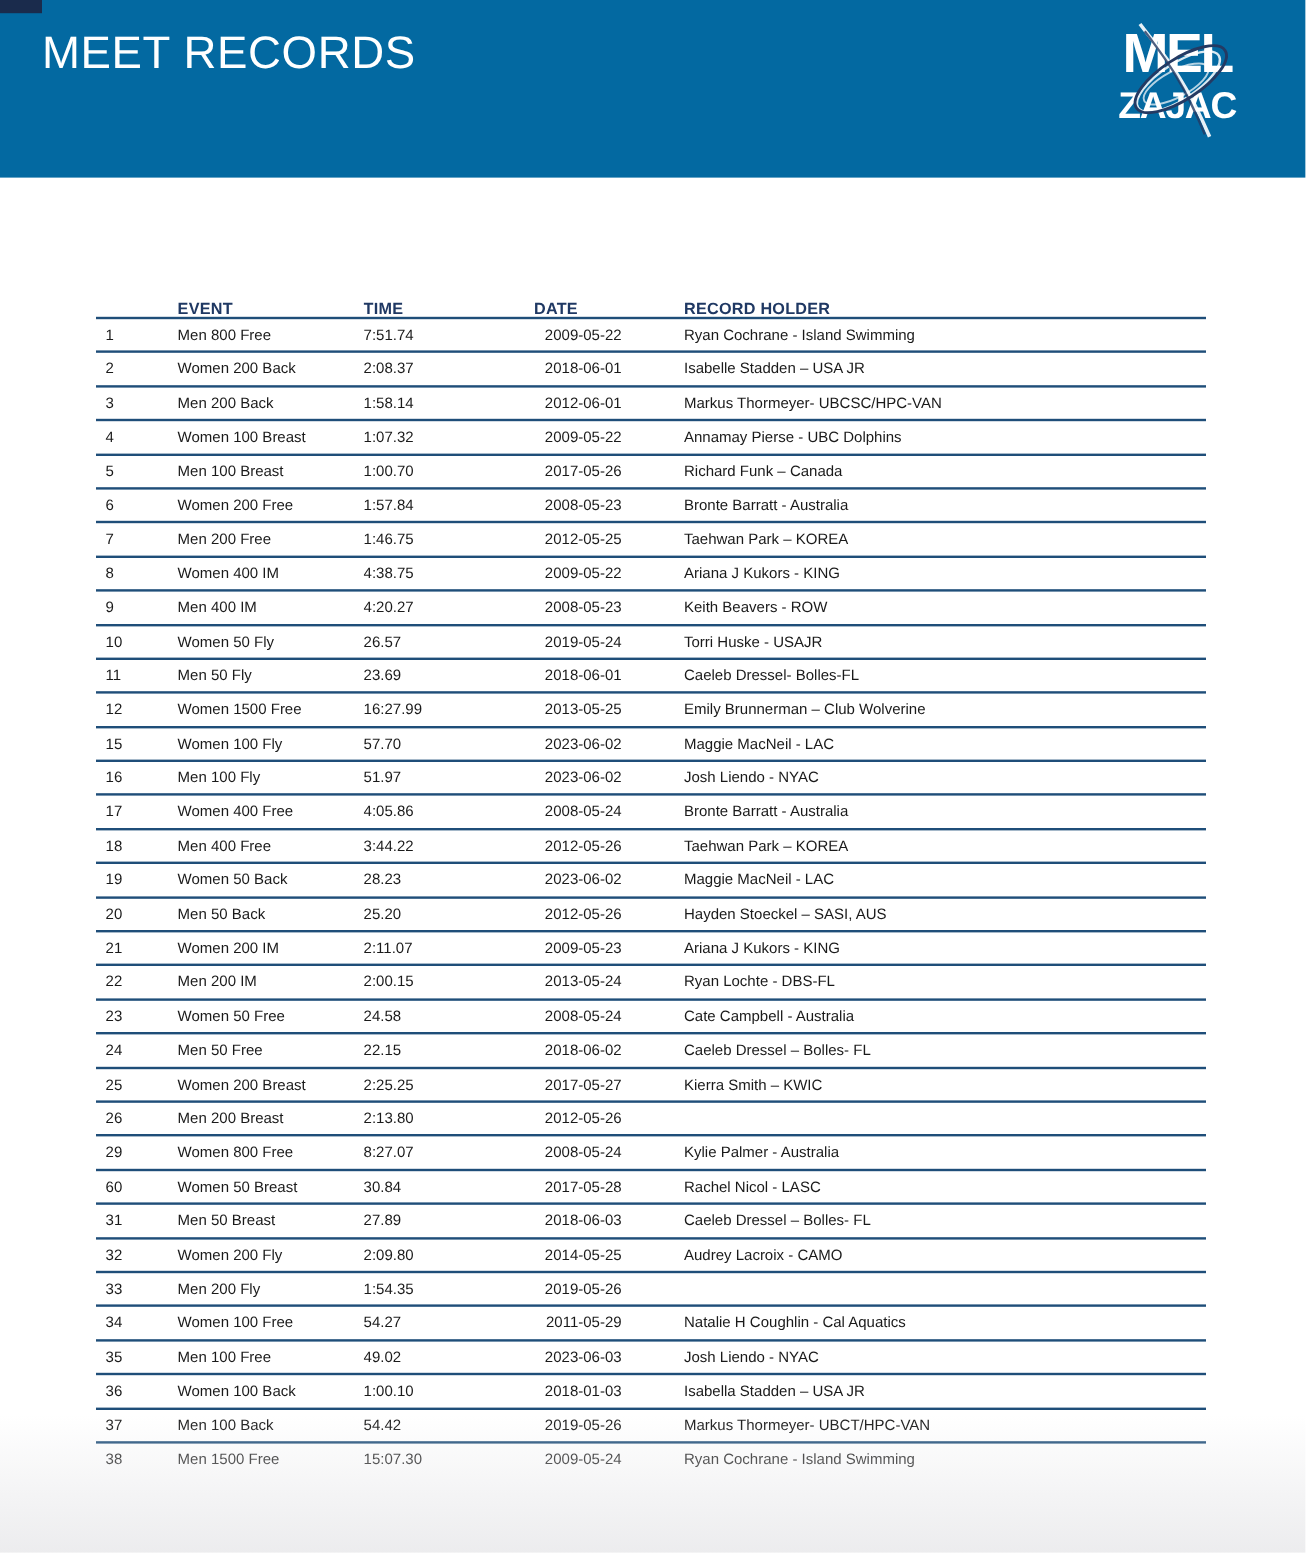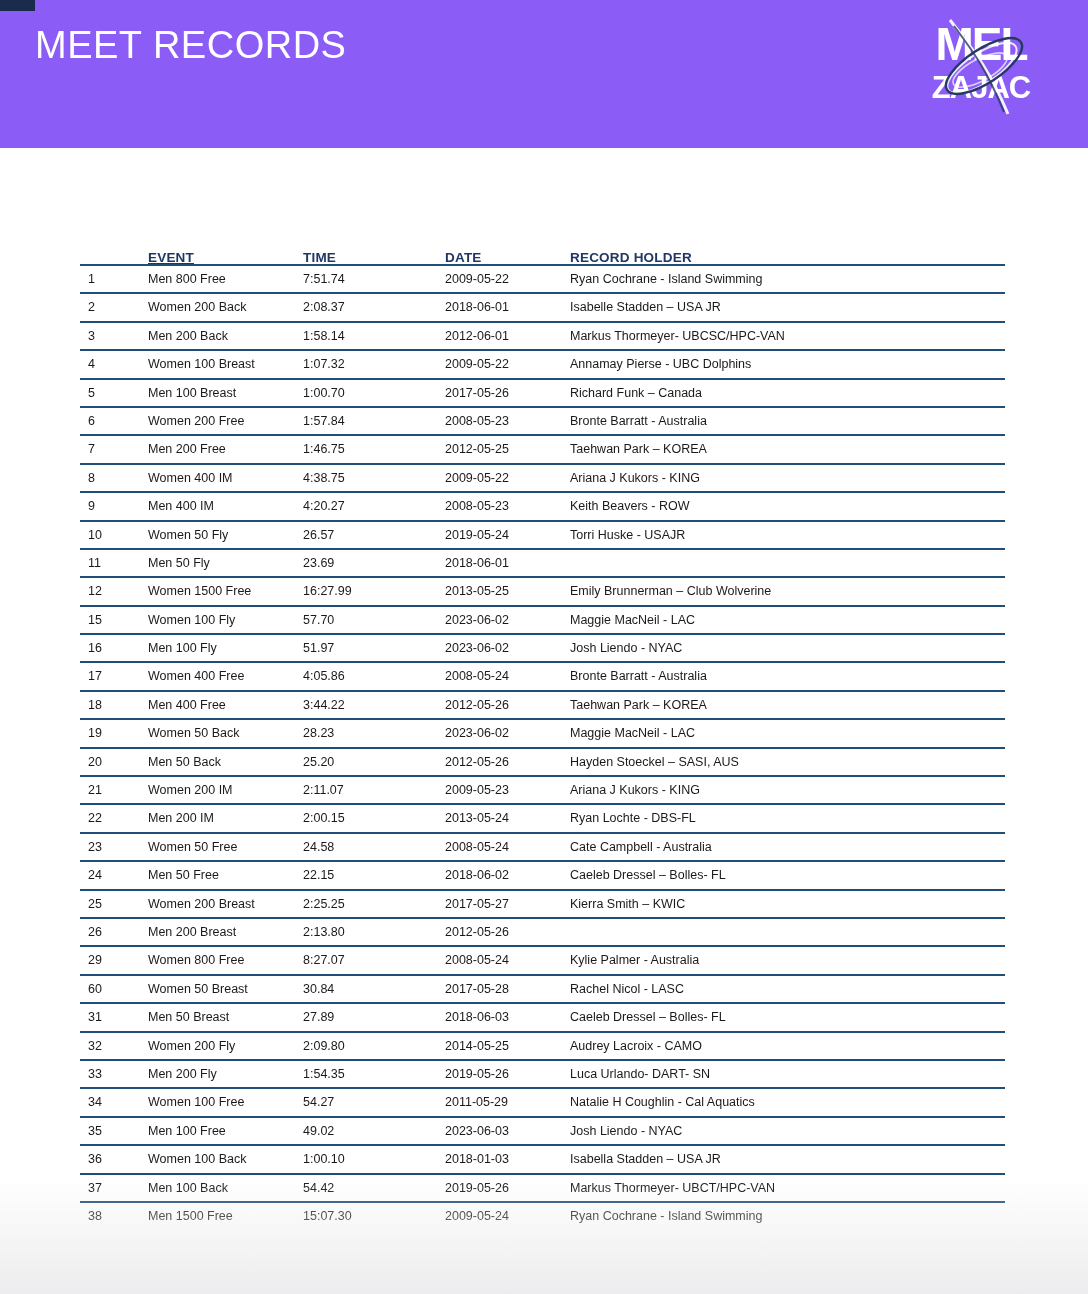--- a/index.html
+++ b/index.html
@@ -7,21 +7,21 @@
   body {
     font-family:"Liberation Sans","DejaVu Sans",sans-serif;
     background:#ffffff;
     position:relative;
     overflow:hidden;
   }
   
   .banner {
     position:absolute; top:0; left:0;
     width:1088px; height:148px;
-    background:#8b5cf6;
+    background:#0369a1;
   }
   .banner-corner {
     position:absolute; top:0; left:0;
     width:35px; height:11px;
     background:#1a2b4c;
   }
   .page-title {
     position:absolute; left:35px; top:24px;
     color:#ffffff;
     font-size:38px;
@@ -44,33 +44,33 @@
     grid-template-columns:66px 157px 142px 125px 435px;
   }
   .thead {
     height:22px;
     border-bottom:2px solid #1f4e79;
     color:#1f3863;
     font-size:13.5px;
     font-weight:700;
     letter-spacing:0.2px;
   }
-  .thead .h-event { padding-left:2px;text-decoration:underline; }
+  .thead .h-event { padding-left:2px; }
   .thead .h-date { text-align:left; padding-right:52px; }
   .trow {
     height:28.4px;
     border-bottom:2px solid #1f4e79;
     font-size:12.5px;
     line-height:14px;
   }
   .trow.last { border-bottom:none; }
   .cell { padding-top:6px; white-space:nowrap; overflow:hidden; }
   .c-num { padding-left:8px; }
   .c-event { padding-left:2px; }
-  .c-date { text-align:left; padding-right:52px; }
+  .c-date { text-align:right; padding-right:52px; }
   
   .footer-fade {
     position:absolute; left:0; bottom:0;
     width:1088px; height:115px;
     background:linear-gradient(to bottom, rgba(236,236,238,0), rgba(233,233,235,0.85));
     pointer-events:none;
   }
 </style>
 </head>
 <body>
@@ -174,20 +174,21 @@
         <div class="cell c-event">Women 50 Fly</div>
         <div class="cell c-time">26.57</div>
         <div class="cell c-date">2019-05-24</div>
         <div class="cell c-holder">Torri Huske - USAJR</div>
       </div>
       <div class="trow">
         <div class="cell c-num">11</div>
         <div class="cell c-event">Men 50 Fly</div>
         <div class="cell c-time">23.69</div>
         <div class="cell c-date">2018-06-01</div>
+        <div class="cell c-holder">Caeleb Dressel- Bolles-FL</div>
       </div>
       <div class="trow">
         <div class="cell c-num">12</div>
         <div class="cell c-event">Women 1500 Free</div>
         <div class="cell c-time">16:27.99</div>
         <div class="cell c-date">2013-05-25</div>
         <div class="cell c-holder">Emily Brunnerman – Club Wolverine</div>
       </div>
       <div class="trow">
         <div class="cell c-num">15</div>
@@ -298,21 +299,20 @@
         <div class="cell c-event">Women 200 Fly</div>
         <div class="cell c-time">2:09.80</div>
         <div class="cell c-date">2014-05-25</div>
         <div class="cell c-holder">Audrey Lacroix - CAMO</div>
       </div>
       <div class="trow">
         <div class="cell c-num">33</div>
         <div class="cell c-event">Men 200 Fly</div>
         <div class="cell c-time">1:54.35</div>
         <div class="cell c-date">2019-05-26</div>
-        <div class="cell c-holder">Luca Urlando- DART- SN</div>
       </div>
       <div class="trow">
         <div class="cell c-num">34</div>
         <div class="cell c-event">Women 100 Free</div>
         <div class="cell c-time">54.27</div>
         <div class="cell c-date">2011-05-29</div>
         <div class="cell c-holder">Natalie H Coughlin - Cal Aquatics</div>
       </div>
       <div class="trow">
         <div class="cell c-num">35</div>

